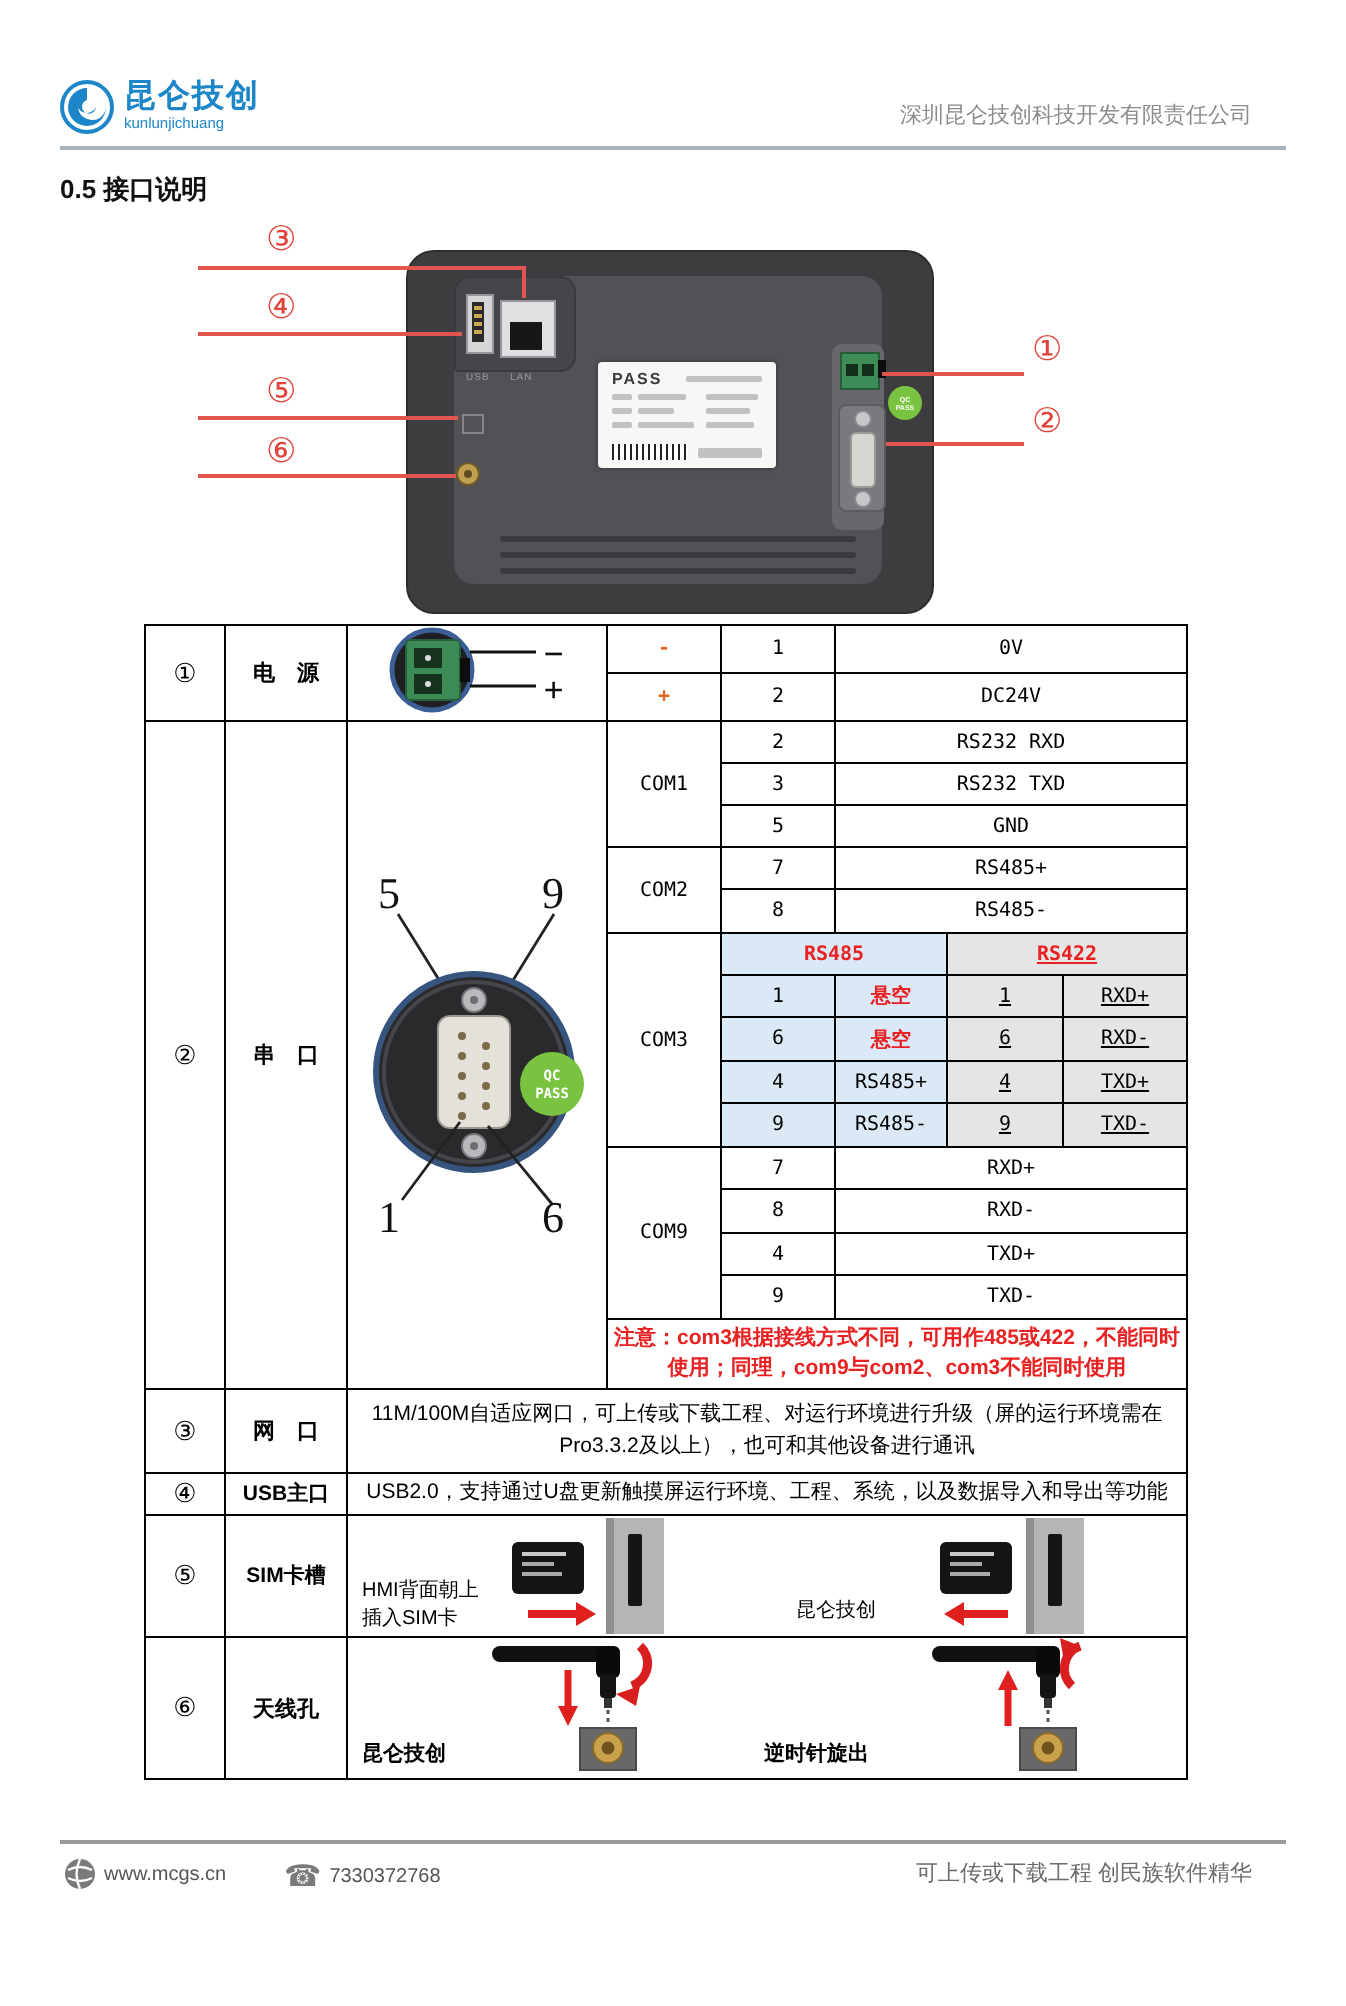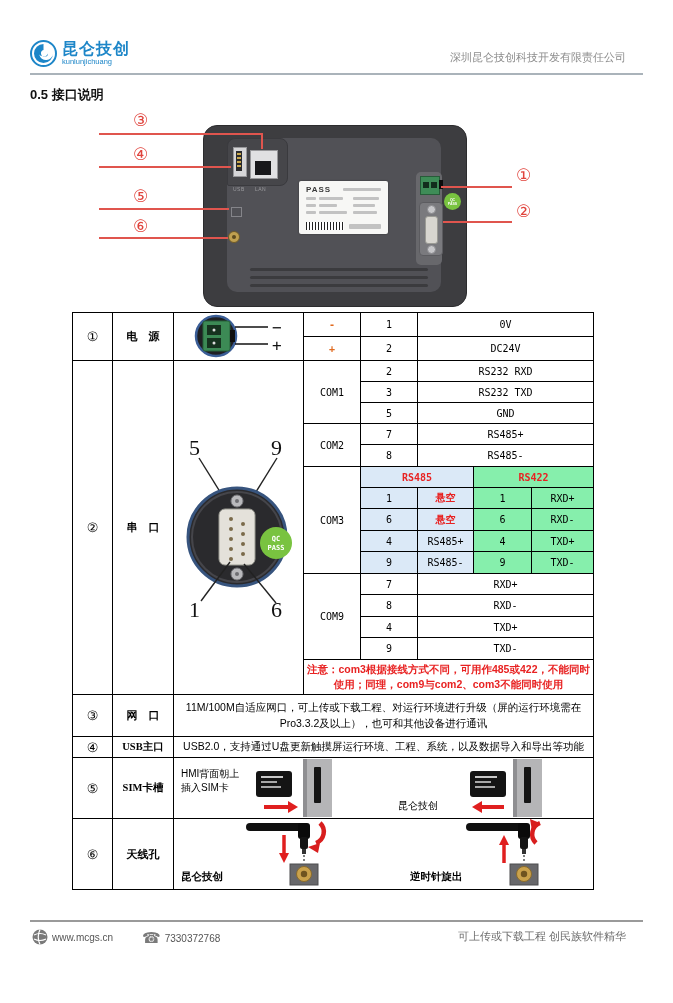--- a/index.html
+++ b/index.html
@@ -49,25 +49,25 @@
   .ridge{position:absolute;left:250px;width:178px;height:2.5px;background:#3b3b3e;border-radius:2px;}
 
   .callout{position:absolute;color:#e0433c;font-size:17px;line-height:17px;font-family:"DejaVu Sans",sans-serif;}
   .cline{position:absolute;background:#e0554e;}
 
   
   table.spec{position:absolute;left:72px;top:312px;width:521px;border-collapse:collapse;table-layout:fixed;
              font-family:"DejaVu Sans Mono","Liberation Mono",monospace;font-size:10px;color:#000;}
   table.spec td{border:1px solid #000;text-align:center;vertical-align:middle;padding:0;overflow:hidden;}
   td.numcell{font-size:13px;}
-  td.labcell{font-family:Liberation Serif, serif;font-weight:bold;font-size:11px;}
+  td.labcell{font-family:Liberation Sans, sans-serif;font-weight:bold;font-size:11px;}
   td.desc-l{text-align:left;padding:2px 6px;font-family:"Liberation Sans","DejaVu Sans",sans-serif;
             font-size:10.5px;line-height:1.5;}
   td.sign{color:#e06a1f;font-weight:bold;}
-  .bg485{background:#dbe9f7;} .bg422{background:#86efac;}
+  .bg485{background:#dbe9f7;} .bg422{background:#e5e5e5;text-decoration:underline;}
   .redtxt{color:#e82222;font-weight:bold;}
   td.notecell{color:#e82222;font-weight:bold;text-align:left;padding:2px 4px;
               font-family:"Liberation Sans","DejaVu Sans",sans-serif;font-size:10.5px;line-height:1.45;}
   .imgcell{position:relative;}
   .h24{height:24px}.h21{height:21px}.h22{height:22px}.h35{height:35px}.h42{height:42px}.h60{height:60px}.h70{height:70px}
 
   .simflex{position:relative;width:100%;height:60px;}
   .simtext{position:absolute;font-family:"Liberation Sans","DejaVu Sans",sans-serif;font-size:10px;text-align:left;line-height:1.35;}
   .antlabel{position:absolute;font-family:"Liberation Sans","DejaVu Sans",sans-serif;font-size:10.5px;font-weight:bold;}
 
@@ -321,21 +321,21 @@
       <td class="numcell">④</td>
       <td class="labcell" style="font-size:10.5px">USB主口</td>
       <td colspan="6" class="desc-l">USB2.0，支持通过U盘更新触摸屏运行环境、工程、系统，以及数据导入和导出等功能</td>
     </tr>
 
     <tr class="h60">
       <td class="numcell">⑤</td>
       <td class="labcell" style="font-size:10.5px">SIM卡槽</td>
       <td colspan="6">
         <div class="simflex">
-          <div class="simtext" style="left:7px;bottom:24px;">
+          <div class="simtext" style="left:7px;bottom:2px;">
             <div>HMI背面朝上</div>
             <div>插入SIM卡</div>
           </div>
           <svg width="84" height="58" viewBox="0 0 84 58" style="position:absolute;left:80px;top:1px;">
             <rect x="52" y="0" width="26" height="58" fill="#b5b5b7"></rect>
             <rect x="49" y="0" width="4" height="58" fill="#8f8f92"></rect>
             <rect x="60" y="8" width="7" height="36" rx="1" fill="#151515"></rect>
             <rect x="2" y="12" width="36" height="26" rx="3" fill="#141414"></rect>
             <rect x="7" y="17" width="22" height="2" fill="#c8c8c8"></rect>
             <rect x="7" y="22" width="16" height="2" fill="#a8a8a8"></rect>
@@ -372,21 +372,21 @@
             <rect x="56" y="30" width="4" height="5" fill="#333"></rect>
             <path d="M 74,4 a 12 12 0 0 1 -4,20" fill="none" stroke="#d81e1e" stroke-width="4.5"></path>
             <polygon points="74,24 62,28 72,34" fill="#d81e1e"></polygon>
             <line x1="38" y1="16" x2="38" y2="36" stroke="#e01f1f" stroke-width="3.5"></line>
             <polygon points="33,34 43,34 38,44" fill="#e01f1f"></polygon>
             <line x1="58" y1="36" x2="58" y2="44" stroke="#555" stroke-width="1.5" stroke-dasharray="2 2"></line>
             <rect x="44" y="45" width="28" height="21" fill="#68686b" stroke="#4c4c4f"></rect>
             <circle cx="58" cy="55" r="7.5" fill="#caa24c" stroke="#8a6b2c"></circle>
             <circle cx="58" cy="55" r="3.2" fill="#6f5420"></circle>
           </svg>
-          <div class="antlabel" style="left:236px;bottom:5px;font-family:Liberation Serif, serif;">逆时针旋出</div>
+          <div class="antlabel" style="left:208px;bottom:5px;font-family:Liberation Serif, serif;">逆时针旋出</div>
           <svg width="92" height="68" viewBox="0 0 92 68" style="position:absolute;left:292px;top:0;">
             <rect x="0" y="4" width="58" height="8" rx="4" fill="#101010"></rect>
             <rect x="52" y="4" width="12" height="16" rx="3" fill="#0a0a0a"></rect>
             <rect x="54" y="18" width="8" height="12" rx="2" fill="#141414"></rect>
             <rect x="56" y="30" width="4" height="5" fill="#333"></rect>
             <path d="M 70,24 a 12 12 0 0 1 4,-20" fill="none" stroke="#d81e1e" stroke-width="4.5"></path>
             <polygon points="74,4 64,0 66,12" fill="#d81e1e"></polygon>
             <line x1="38" y1="44" x2="38" y2="24" stroke="#e01f1f" stroke-width="3.5"></line>
             <polygon points="33,26 43,26 38,16" fill="#e01f1f"></polygon>
             <line x1="58" y1="36" x2="58" y2="44" stroke="#555" stroke-width="1.5" stroke-dasharray="2 2"></line>

